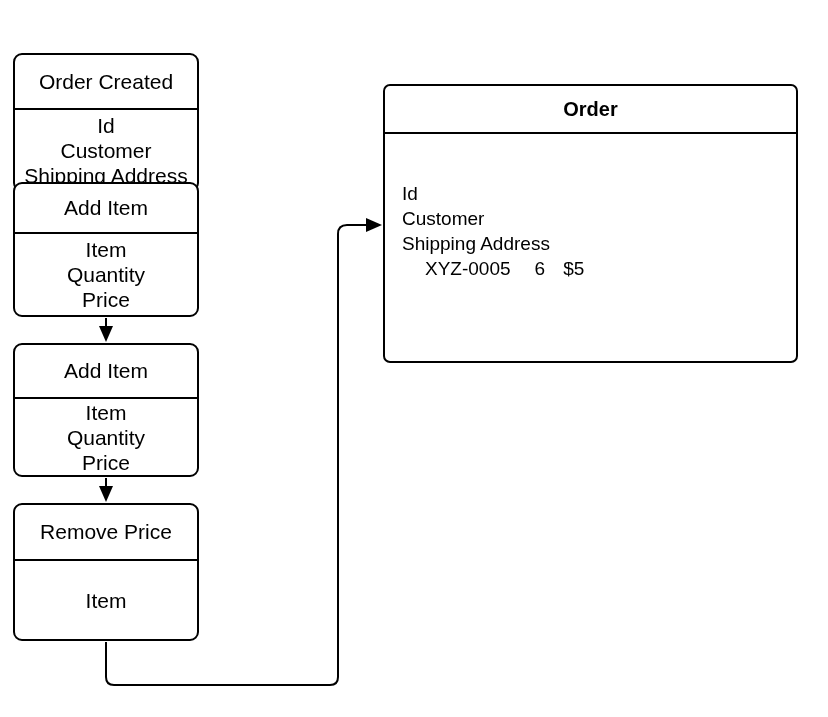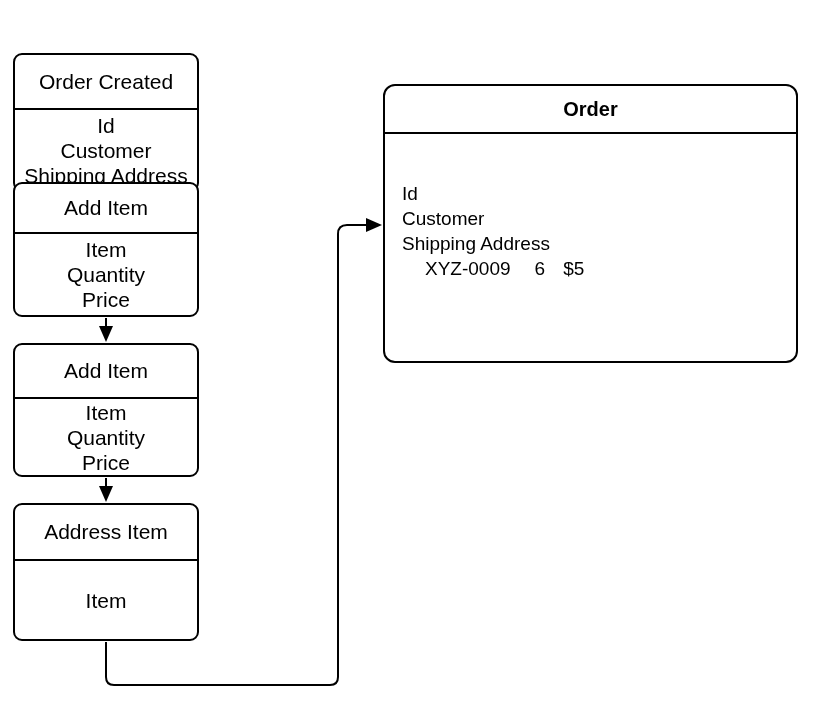--- a/index.html
+++ b/index.html
@@ -52,21 +52,21 @@
 
   
   .order-box {
     position: absolute;
     left: 383px;
     top: 84px;
     width: 415px;
     height: 279px;
     background: #ffffff;
     border: 2px solid #000000;
-    border-radius: 12px;
+    border-radius: 7px;
     box-sizing: border-box;
   }
   .order-header {
     height: 46px;
     border-bottom: 2px solid #000000;
     display: flex;
     align-items: center;
     justify-content: center;
     font-size: 20px;
     font-weight: bold;
@@ -129,31 +129,31 @@
   <div class="event-box" style="top:343px; height:134px;">
     <div class="event-header" style="height:52px;">Add Item</div>
     <div class="event-body">
       <div>Item</div>
       <div>Quantity</div>
       <div>Price</div>
     </div>
   </div>
 
   <div class="event-box" style="top:503px; height:138px;">
-    <div class="event-header" style="height:54px;">Address Item</div>
+    <div class="event-header" style="height:54px;">Remove Price</div>
     <div class="event-body">
       <div>Item</div>
     </div>
   </div>
 
   <div class="order-box">
     <div class="order-header">Order</div>
     <div class="order-body">
       <div>Id</div>
       <div>Customer</div>
       <div>Shipping Address</div>
       <div class="order-item-line">
-        <span>XYZ-0009</span><span class="order-item-qty">6</span><span class="order-item-price">$5</span>
+        <span>XYZ-0005</span><span class="order-item-qty">6</span><span class="order-item-price">$5</span>
       </div>
     </div>
   </div>
 
 </div>
 
 </body></html>

